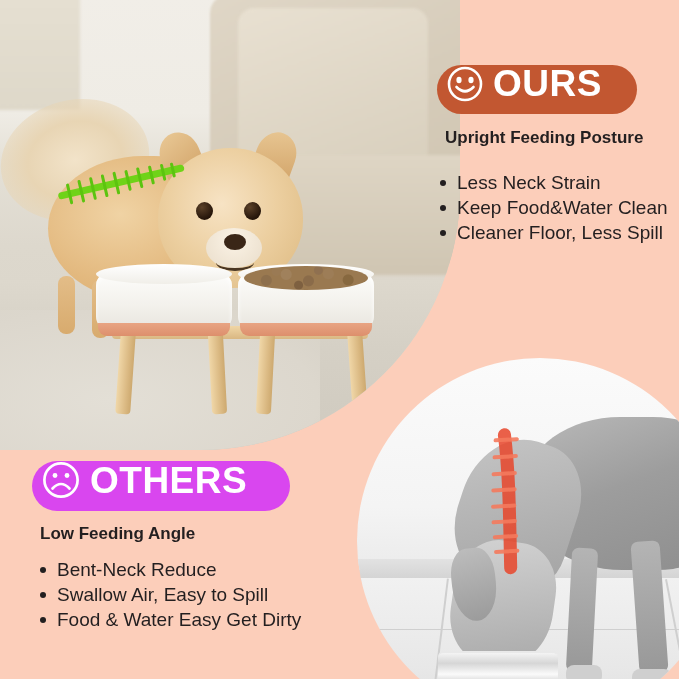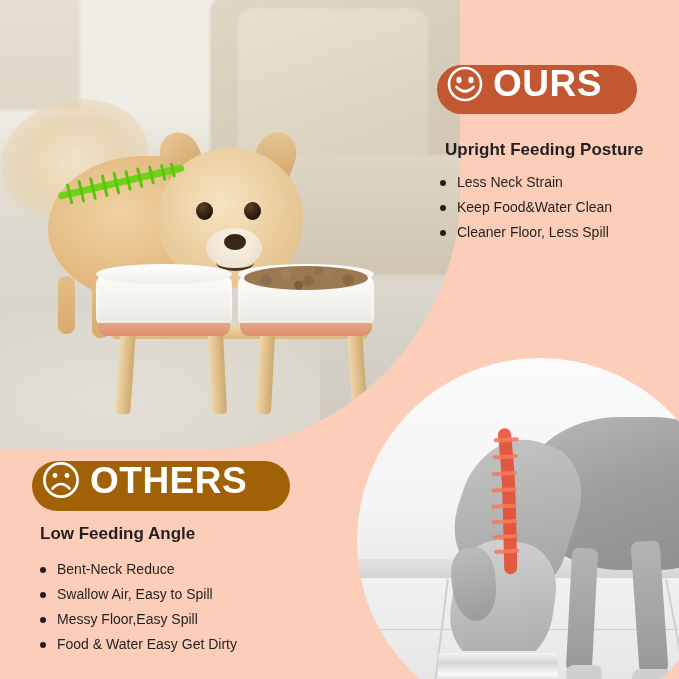--- a/index.html
+++ b/index.html
@@ -253,52 +253,52 @@
     border-radius:999px;
     padding:0 16px 12px 9px;
     box-sizing:border-box;
   }
   .badge-ours{
     left:437px;top:65px;width:200px;height:49px;
     background:#c25731;
   }
   .badge-others{
     left:32px;top:461px;width:258px;height:50px;
-    background:#a16207;
+    background:#d946ef;
   }
   .badge-face{flex:0 0 auto;display:block;}
   .badge-label{
     color:#ffffff;
     font-weight:bold;
     letter-spacing:0.5px;
     line-height:1;
     white-space:nowrap;
   }
   .badge-ours .badge-label{font-size:37px;margin-left:9px;}
   .badge-others .badge-label{font-size:37px;margin-left:9px;}
 
   .subtitle{
     position:absolute;
     color:#231f20;
     font-weight:bold;
     font-size:17px;
     white-space:nowrap;
   }
-  .subtitle-ours{left:445px;top:128px;margin-top:12px;}
+  .subtitle-ours{left:445px;top:128px;}
   .subtitle-others{left:40px;top:524px;}
 
   ul.points{
     position:absolute;
     margin:0;padding:0;list-style:none;
   }
   ul.points li{
     position:relative;
     padding-left:19px;
     color:#231f20;
-    font-size:14px;
+    font-size:19px;
     line-height:25px;
     white-space:nowrap;
   }
   ul.points li::before{
     content:"";
     position:absolute;left:2px;top:10px;
     width:6px;height:6px;border-radius:50%;
     background:#231f20;
   }
   .points-ours{left:438px;top:170px;}
@@ -435,17 +435,16 @@
       <path d="M11.5 28.5 Q20 19.5 28.5 28.5" fill="none" stroke="#ffffff" stroke-width="2.7" stroke-linecap="round"></path>
     </svg>
     <span class="badge-label">OTHERS</span>
   </div>
 
   <div class="subtitle subtitle-others">Low Feeding Angle</div>
 
   <ul class="points points-others">
     <li>Bent-Neck Reduce</li>
     <li>Swallow Air, Easy to Spill</li>
-    <li>Messy Floor,Easy Spill</li>
     <li>Food &amp; Water Easy Get Dirty</li>
   </ul>
 
 </div>
 
 </body></html>

